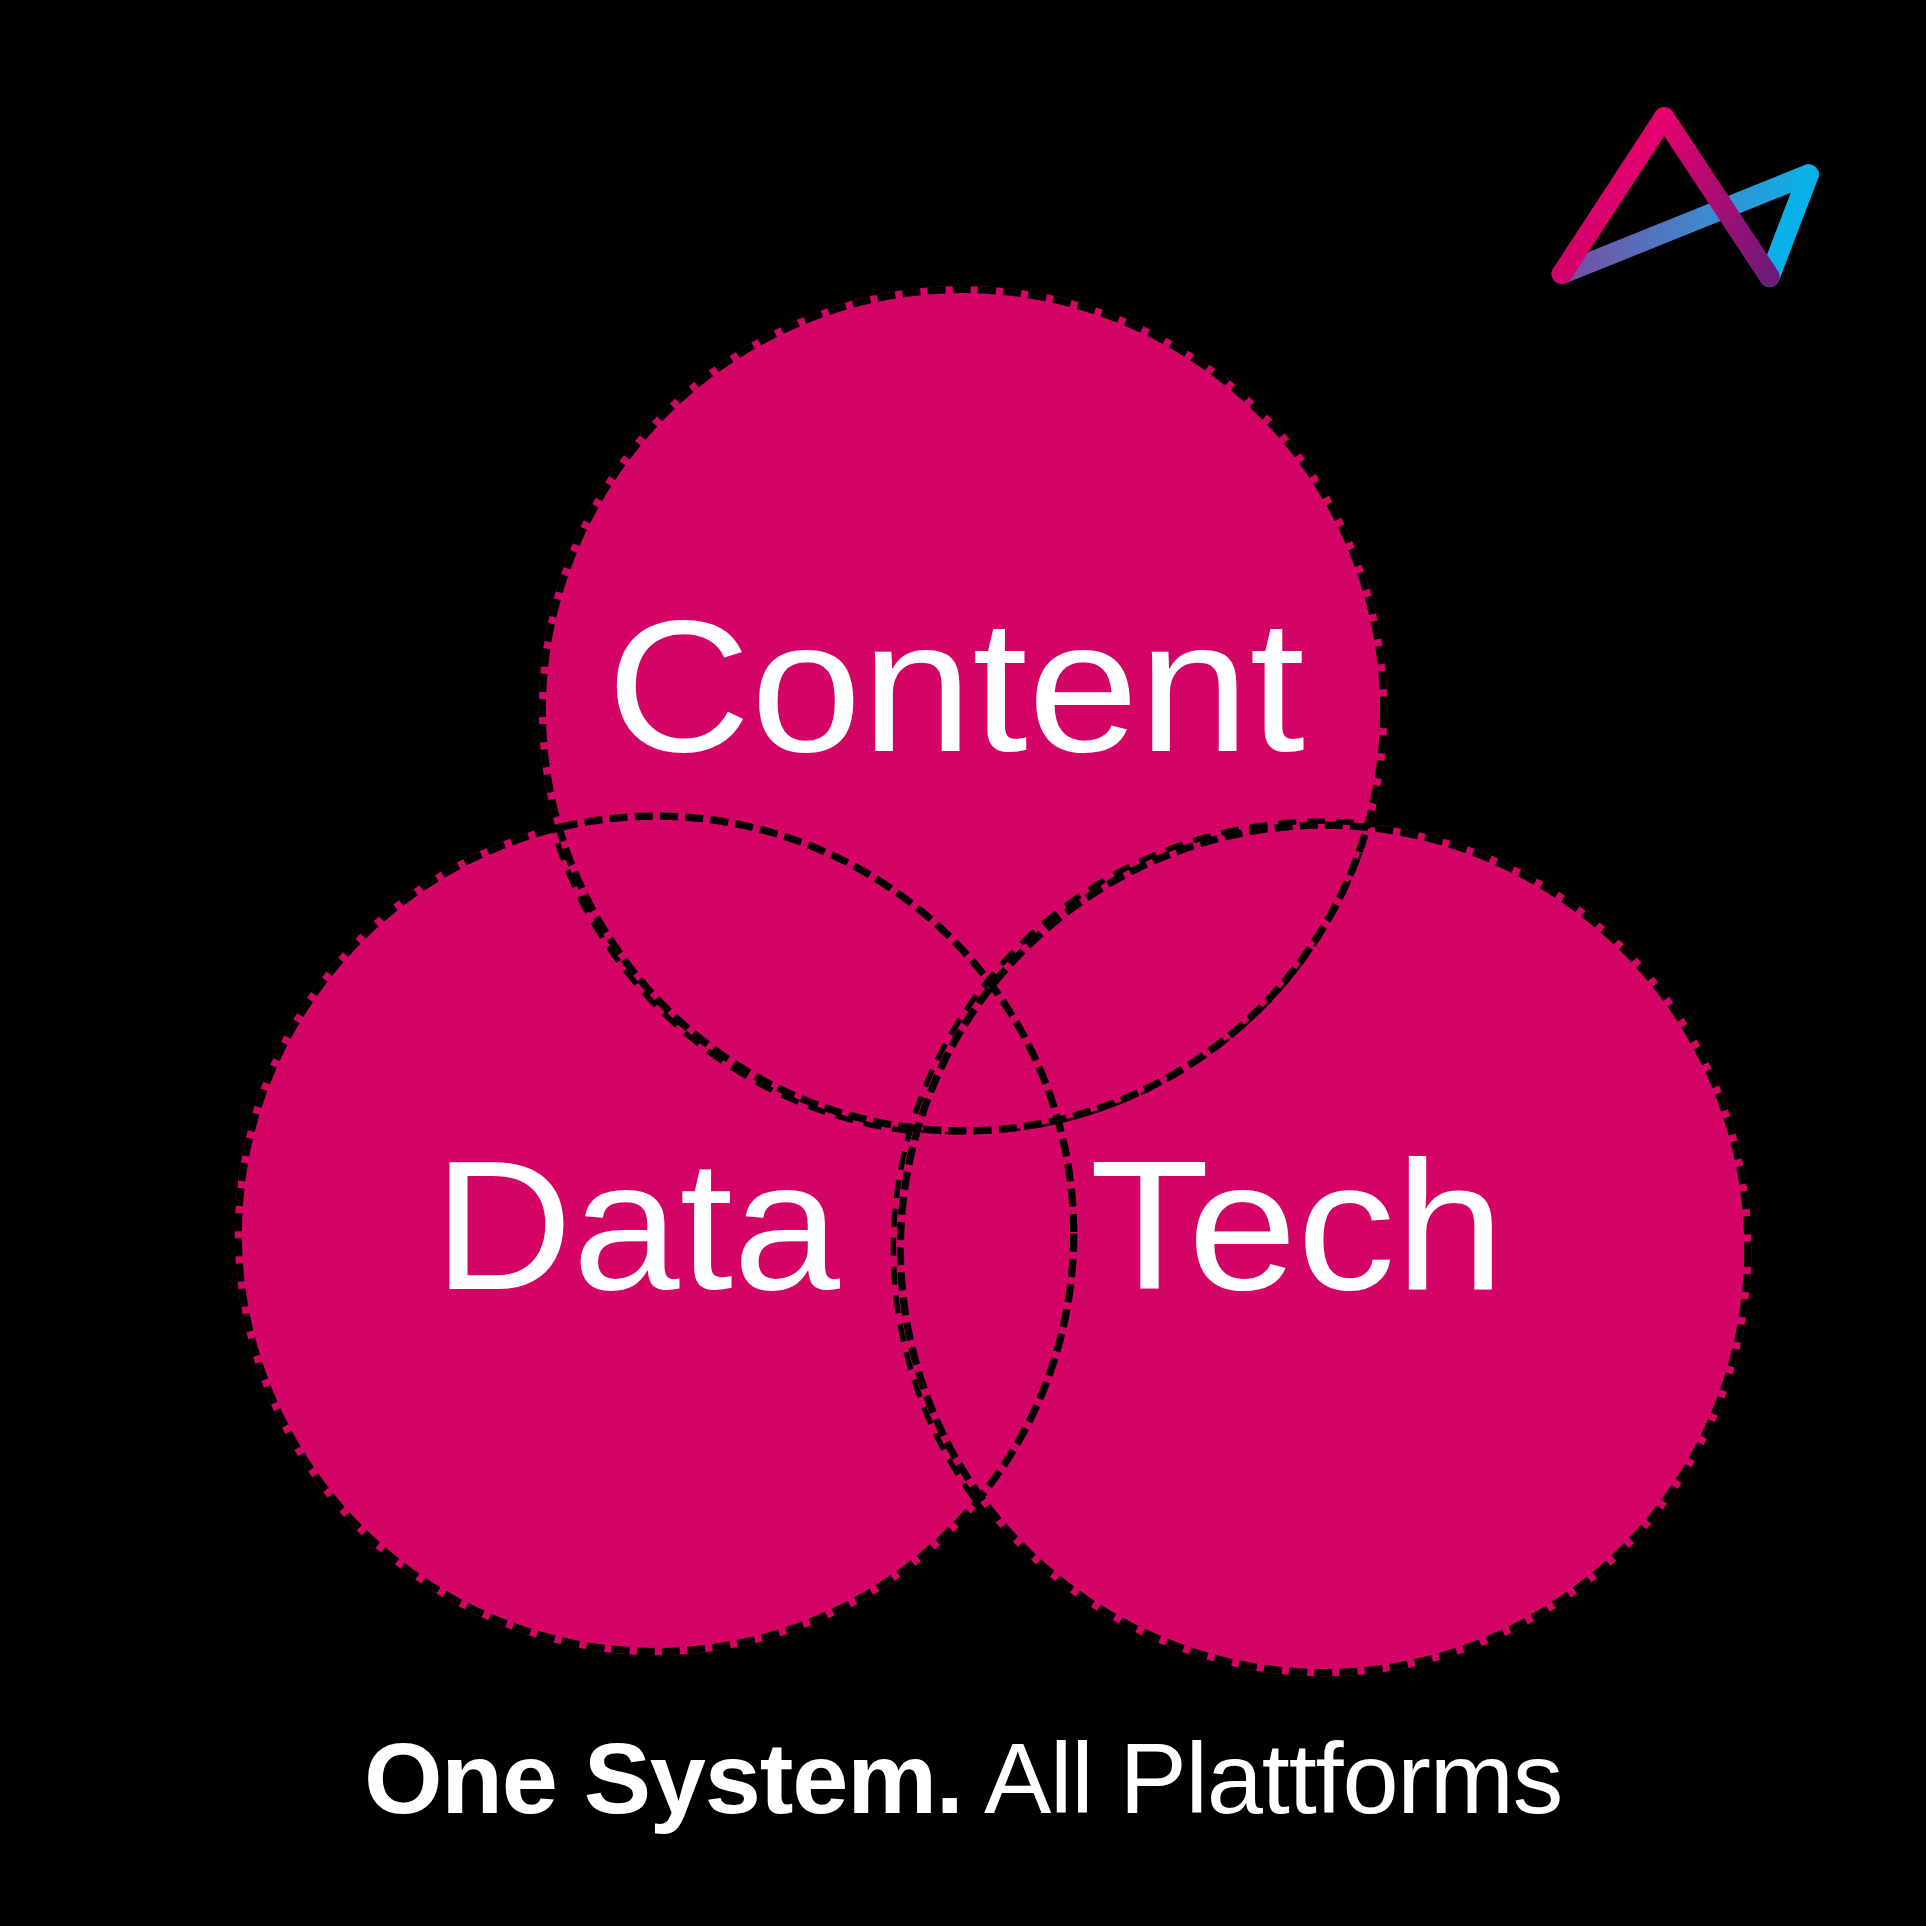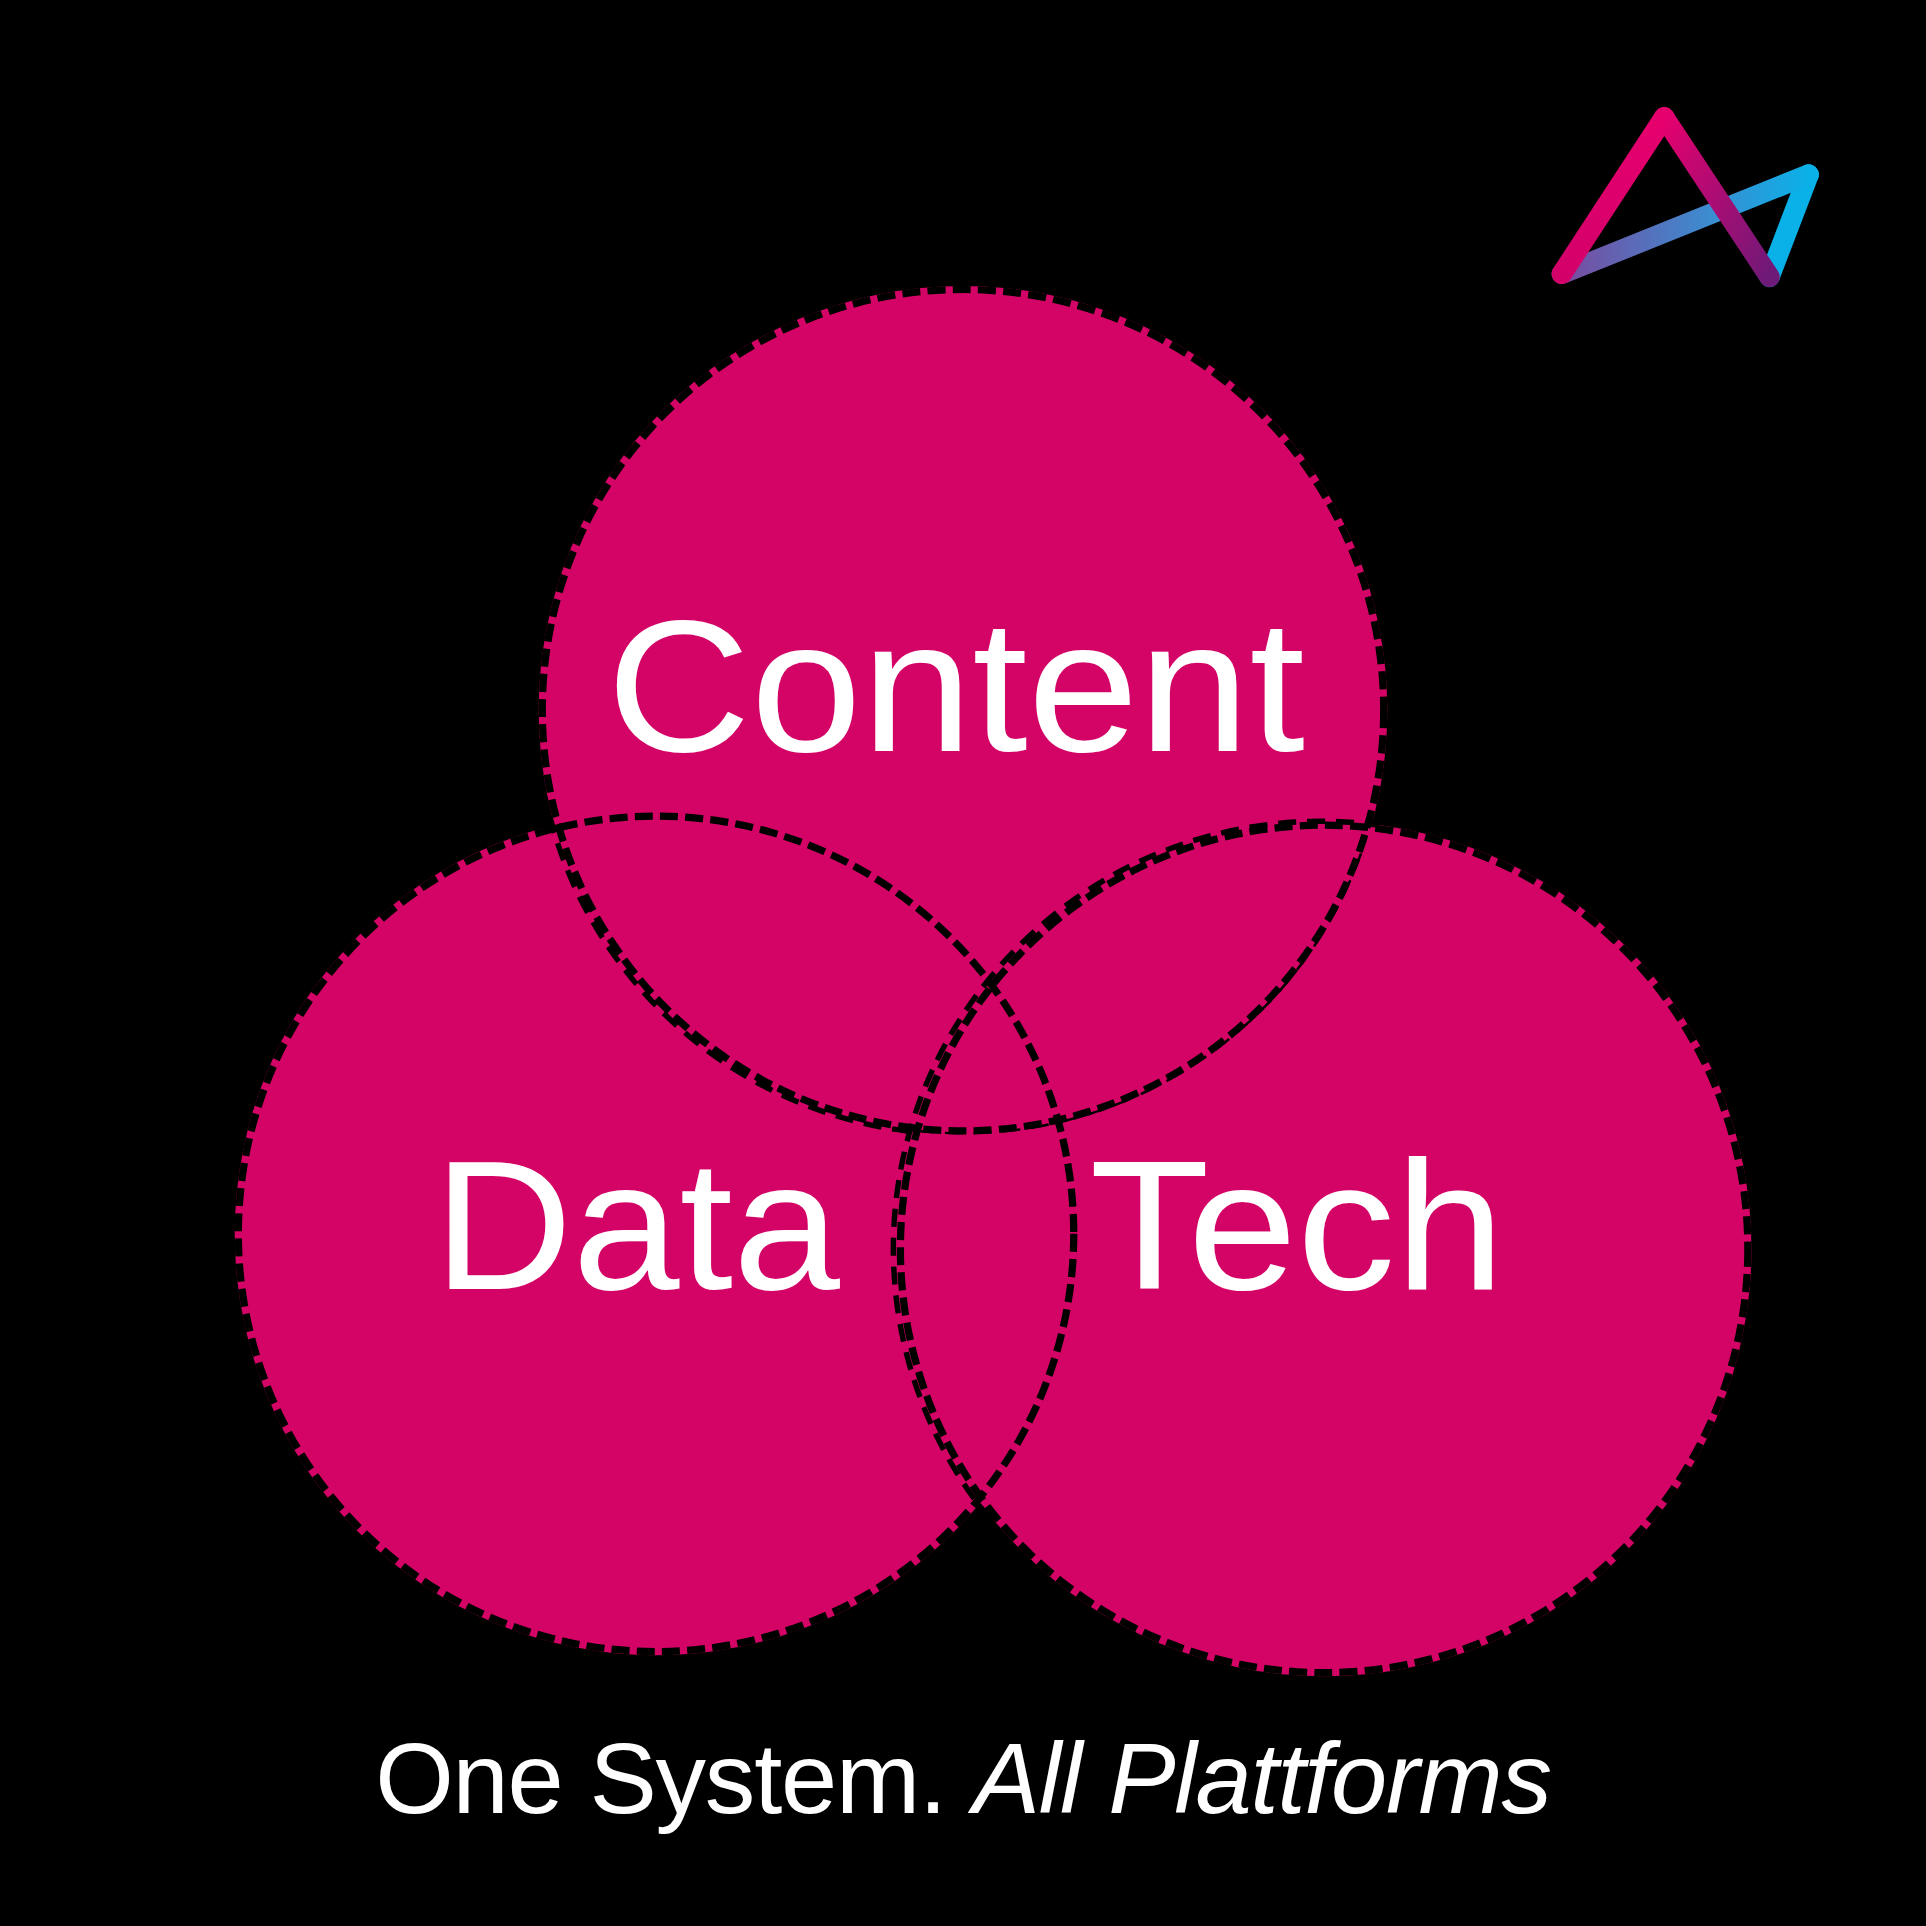--- a/index.html
+++ b/index.html
@@ -15,22 +15,22 @@
     left: 0; top: 1718px;
     width: 1926px;
     text-align: center;
     font-family: "Liberation Sans", "DejaVu Sans", sans-serif;
     font-size: 101px;
     color: #ffffff;
     letter-spacing: -1.2px;
     line-height: 120px;
     white-space: nowrap;
   }
-  .tagline .strong { font-weight: 400; }
-  .tagline .light { font-weight: 400; font-style: italic; }
+  .tagline .strong { font-weight: 700; }
+  .tagline .light { font-weight: 400; }
 </style>
 </head>
 <body>
 
 <svg id="canvas" viewBox="0 0 3200 3200" xmlns="http://www.w3.org/2000/svg">
   <defs>
     <linearGradient id="gradPink" x1="0" y1="0" x2="1" y2="1">
       <stop offset="0" stop-color="#E6006E"></stop>
       <stop offset="1" stop-color="#6E1A78"></stop>
     </linearGradient>

